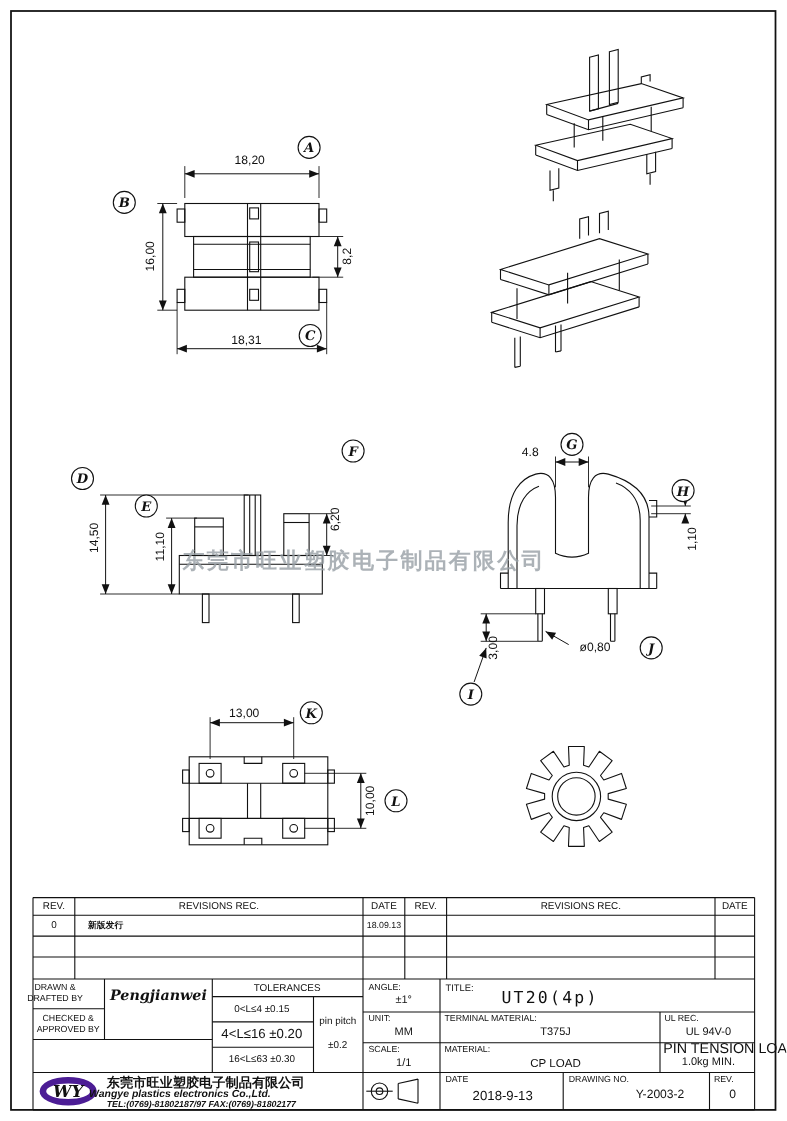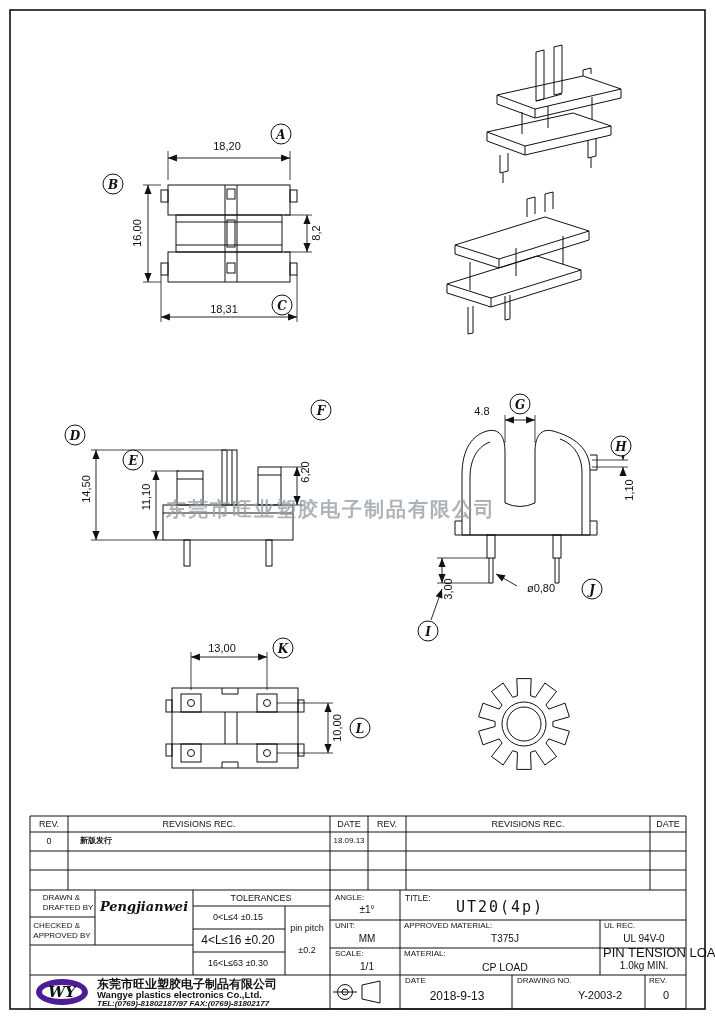--- a/index.html
+++ b/index.html
@@ -1,21 +1,21 @@
 <!DOCTYPE html>
 <html><head>
 <meta charset="utf-8">
 <style>
   *{box-sizing:border-box;margin:0;padding:0}
   html,body{background:#fff}
   .sheet{position:relative;width:715px;height:1019px;background:#fff;overflow:hidden;
          font-family:"Liberation Sans",sans-serif;color:#111}
   .art{position:absolute;left:0;top:0}
   .lbl{position:absolute;white-space:nowrap;line-height:1.2}
-  .c{transform:translate(-50%,-50%);}
+  .c{transform:translate(-50%,-50%);text-align:center}
   .ly{transform:translateY(-50%)}
   .v{transform:translate(-50%,-50%) rotate(-90deg);text-align:center}
   .dim{font-size:11px}
   .pre{white-space:pre-line}
   .sig{font:italic bold 13px "DejaVu Serif",serif}
   .balloon{position:absolute;width:21px;height:21px;border:1.3px solid #111;border-radius:50%;
            transform:translate(-50%,-50%);display:flex;align-items:center;justify-content:center;
            font:italic bold 12px "DejaVu Serif",serif;background:#fff}
   .watermark{position:absolute;left:166px;top:496px;font-size:20px;letter-spacing:2px;
              color:#98a0a6;opacity:.8;font-weight:bold}
@@ -213,52 +213,52 @@
   <div class="lbl c" style="left:49px;top:824px;font-size:9px">REV.</div>
   <div class="lbl c" style="left:199px;top:824px;font-size:9px">REVISIONS  REC.</div>
   <div class="lbl c" style="left:349px;top:824px;font-size:9px">DATE</div>
   <div class="lbl c" style="left:387px;top:824px;font-size:9px">REV.</div>
   <div class="lbl c" style="left:528px;top:824px;font-size:9px">REVISIONS  REC.</div>
   <div class="lbl c" style="left:668px;top:824px;font-size:9px">DATE</div>
   <div class="lbl c" style="left:49px;top:841px;font-size:9px">0</div>
   <div class="lbl ly" style="left:80px;top:841px;font-size:8px;font-weight:bold">新版发行</div>
   <div class="lbl c" style="left:349px;top:841px;font-size:8px">18.09.13</div>
 
-  <div class="lbl c pre" style="left:68px;top:903px;font-size:8px">DRAWN &amp;
+  <div class="lbl c pre" style="left:50px;top:903px;font-size:8px">DRAWN &amp;
 DRAFTED BY</div>
   <div class="lbl c pre" style="left:62px;top:931px;font-size:8px">CHECKED &amp;
 APPROVED BY</div>
   <div class="lbl c sig" style="left:144px;top:906px">Pengjianwei</div>
   <div class="lbl c" style="left:261px;top:898px;font-size:9px">TOLERANCES</div>
   <div class="lbl c" style="left:238px;top:917px;font-size:9px">0&lt;L≤4   ±0.15</div>
   <div class="lbl c" style="left:238px;top:940px;font-size:12px">4&lt;L≤16  ±0.20</div>
   <div class="lbl c" style="left:238px;top:963px;font-size:9px">16&lt;L≤63 ±0.30</div>
   <div class="lbl c" style="left:307px;top:928px;font-size:9px">pin pitch</div>
   <div class="lbl c" style="left:307px;top:950px;font-size:9px">±0.2</div>
   <div class="lbl ly" style="left:335px;top:898px;font-size:8px">ANGLE:</div>
   <div class="lbl c" style="left:367px;top:910px;font-size:10px">±1°</div>
   <div class="lbl ly" style="left:335px;top:926px;font-size:8px">UNIT:</div>
   <div class="lbl c" style="left:367px;top:939px;font-size:10px">MM</div>
   <div class="lbl ly" style="left:335px;top:954px;font-size:8px">SCALE:</div>
   <div class="lbl c" style="left:367px;top:967px;font-size:10px">1/1</div>
   <div class="lbl ly" style="left:405px;top:898px;font-size:8.5px">TITLE:</div>
   <div class="lbl c mono" style="left:500px;top:907px;font-size:15px">UT20(4p)</div>
-  <div class="lbl ly" style="left:404px;top:926px;font-size:8px">APPROVED  MATERIAL:</div>
+  <div class="lbl ly" style="left:404px;top:926px;font-size:8px">TERMINAL  MATERIAL:</div>
   <div class="lbl c" style="left:505px;top:939px;font-size:10px">T375J</div>
   <div class="lbl ly" style="left:604px;top:926px;font-size:8px">UL REC.</div>
   <div class="lbl c" style="left:644px;top:939px;font-size:10px">UL 94V-0</div>
   <div class="lbl ly" style="left:404px;top:954px;font-size:8px">MATERIAL:</div>
   <div class="lbl c" style="left:505px;top:967px;font-size:10.5px">CP LOAD</div>
   <div class="lbl ly" style="left:603px;top:953px;font-size:13px">PIN TENSION LOAD:</div>
   <div class="lbl c" style="left:644px;top:966px;font-size:10px">1.0kg MIN.</div>
   <div class="lbl ly" style="left:405px;top:981px;font-size:8px">DATE</div>
   <div class="lbl c" style="left:457px;top:996px;font-size:12px">2018-9-13</div>
   <div class="lbl ly" style="left:517px;top:981px;font-size:8px">DRAWING NO.</div>
   <div class="lbl c" style="left:600px;top:996px;font-size:11px">Y-2003-2</div>
   <div class="lbl ly" style="left:649px;top:981px;font-size:8px">REV.</div>
   <div class="lbl c" style="left:666px;top:996px;font-size:11px">0</div>
 
   <div class="logo">WY</div>
   <div class="lbl ly" style="left:97px;top:984px;font-size:12px;font-weight:bold">东莞市旺业塑胶电子制品有限公司</div>
-  <div class="lbl ly" style="left:97px;top:995px;font-size:9.5px;font-weight:bold">Wangye plastics electronics Co.,Ltd.</div>
+  <div class="lbl ly" style="left:81px;top:995px;font-size:9.5px;font-style:italic;font-weight:bold">Wangye plastics electronics Co.,Ltd.</div>
   <div class="lbl ly" style="left:97px;top:1004px;font-size:8px;font-style:italic;font-weight:bold">TEL:(0769)-81802187/97   FAX:(0769)-81802177</div>
 
 </div>
 
 </body></html>

